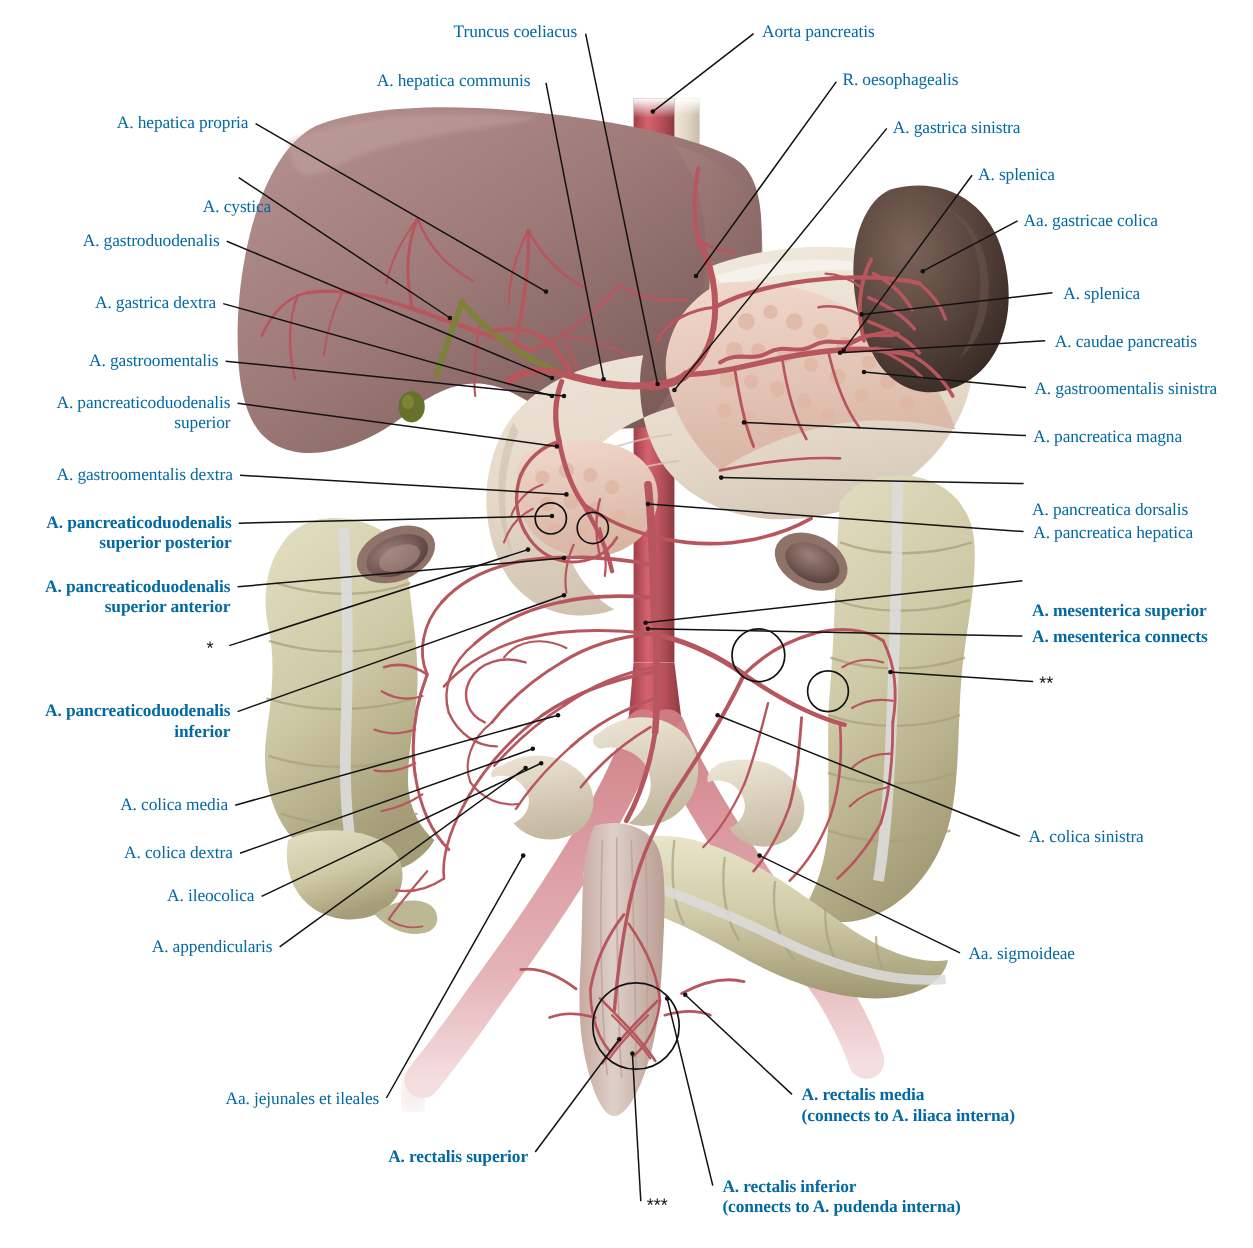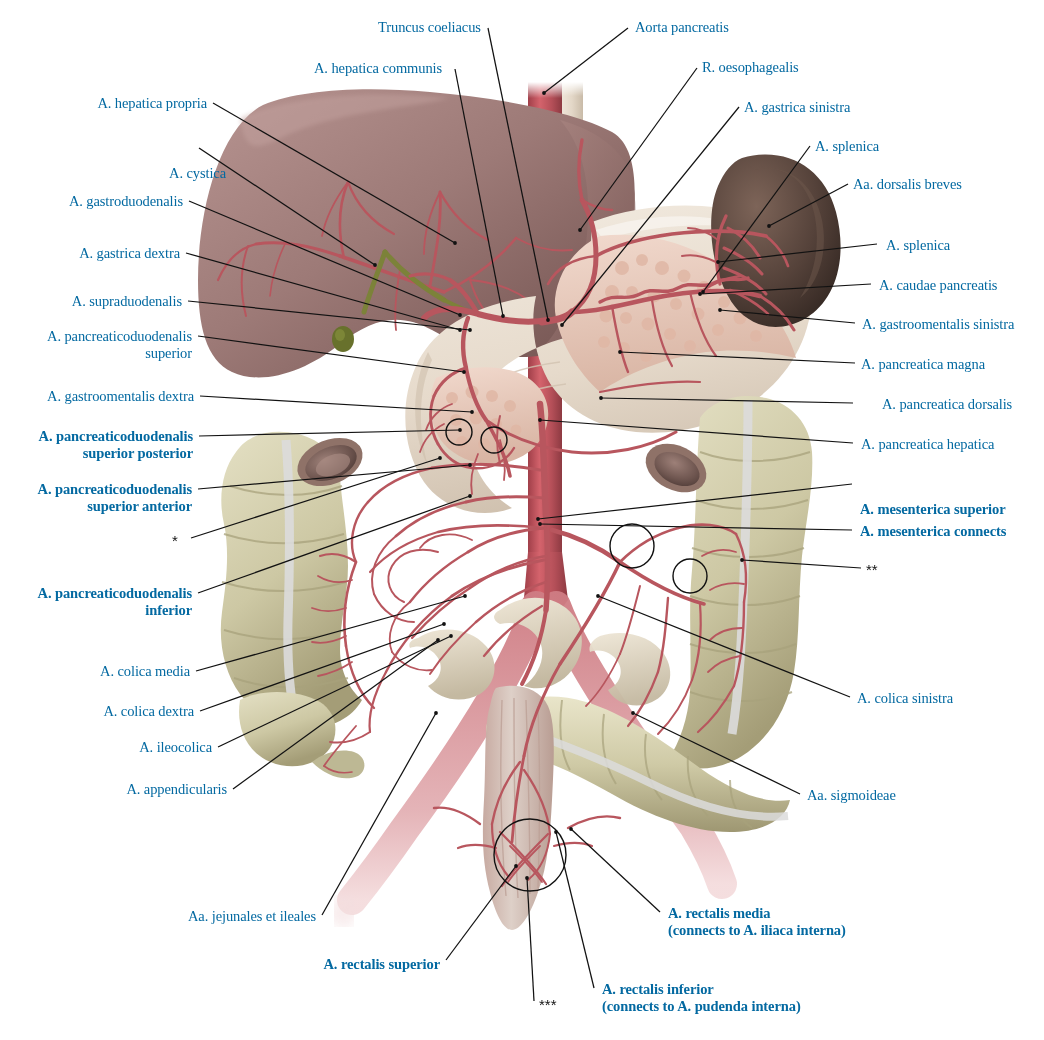--- a/index.html
+++ b/index.html
@@ -534,21 +534,21 @@
         <circle cx="742" cy="560" r="1.9"></circle>
         <circle cx="527" cy="878" r="1.9"></circle>
       </g>
   </svg>
 
   <div id="labelLayer">
       <div class="lbl r" style="right: 837px; top: 95px; text-align: right;">A. hepatica propria</div>
       <div class="lbl r" style="right: 818px; top: 140px; text-align: right; margin-top: 25px;">A. cystica</div>
       <div class="lbl r" style="right: 861px; top: 193px; text-align: right;">A. gastroduodenalis</div>
       <div class="lbl r" style="right: 864px; top: 245px; text-align: right;">A. gastrica dextra</div>
-      <div class="lbl r" style="right: 862px; top: 293px; text-align: right;">A. supraduodenalis</div>
+      <div class="lbl r" style="right: 862px; top: 293px; text-align: right;">A. gastroomentalis</div>
       <div class="lbl r" style="right: 852px; top: 328px; text-align: right;">A. pancreaticoduodenalis
 superior</div>
       <div class="lbl r" style="right: 850px; top: 388px; text-align: right;">A. gastroomentalis dextra</div>
       <div class="lbl r b" style="right: 851px; top: 428px; text-align: right;">A. pancreaticoduodenalis
 superior posterior</div>
       <div class="lbl r b" style="right: 852px; top: 481px; text-align: right;">A. pancreaticoduodenalis
 superior anterior</div>
       <div class="lbl r b" style="right: 852px; top: 585px; text-align: right;">A. pancreaticoduodenalis
 inferior</div>
       <div class="lbl r" style="right: 854px; top: 663px; text-align: right;">A. colica media</div>
@@ -556,26 +556,26 @@
       <div class="lbl r" style="right: 832px; top: 739px; text-align: right;">A. ileocolica</div>
       <div class="lbl r" style="right: 817px; top: 781px; text-align: right;">A. appendicularis</div>
       <div class="lbl r" style="right: 728px; top: 908px; text-align: right;">Aa. jejunales et ileales</div>
       <div class="lbl r b" style="right: 604px; top: 956px; text-align: right;">A. rectalis superior</div>
       <div class="lbl l" style="left: 378px; top: 19px;">Truncus coeliacus</div>
       <div class="lbl l" style="left: 314px; top: 60px;">A. hepatica communis</div>
       <div class="lbl l" style="left: 635px; top: 19px;">Aorta pancreatis</div>
       <div class="lbl l" style="left: 702px; top: 59px;">R. oesophagealis</div>
       <div class="lbl l" style="left: 744px; top: 99px;">A. gastrica sinistra</div>
       <div class="lbl l" style="left: 815px; top: 138px;">A. splenica</div>
-      <div class="lbl l" style="left: 853px; top: 176px;">Aa. dorsalis breves</div>
+      <div class="lbl l" style="left: 853px; top: 176px;">Aa. gastricae colica</div>
       <div class="lbl l" style="left: 886px; top: 237px;">A. splenica</div>
       <div class="lbl l" style="left: 879px; top: 277px;">A. caudae pancreatis</div>
       <div class="lbl l" style="left: 862px; top: 316px;">A. gastroomentalis sinistra</div>
       <div class="lbl l" style="left: 861px; top: 356px;">A. pancreatica magna</div>
-      <div class="lbl l" style="left: 860px; top: 396px; margin-left: 22px;">A. pancreatica dorsalis</div>
+      <div class="lbl l" style="left: 860px; top: 417px;">A. pancreatica dorsalis</div>
       <div class="lbl l" style="left: 861px; top: 436px;">A. pancreatica hepatica</div>
       <div class="lbl l b" style="left: 860px; top: 501px;">A. mesenterica superior</div>
       <div class="lbl l b" style="left: 860px; top: 523px;">A. mesenterica connects</div>
       <div class="lbl l" style="left: 857px; top: 690px;">A. colica sinistra</div>
       <div class="lbl l" style="left: 807px; top: 787px;">Aa. sigmoideae</div>
       <div class="lbl l b" style="left: 668px; top: 905px;">A. rectalis media
 (connects to A. iliaca interna)</div>
       <div class="lbl l b" style="left: 602px; top: 981px;">A. rectalis inferior
 (connects to A. pudenda interna)</div>
       <div class="ast" style="left: 172px; top: 532px;">*</div>

